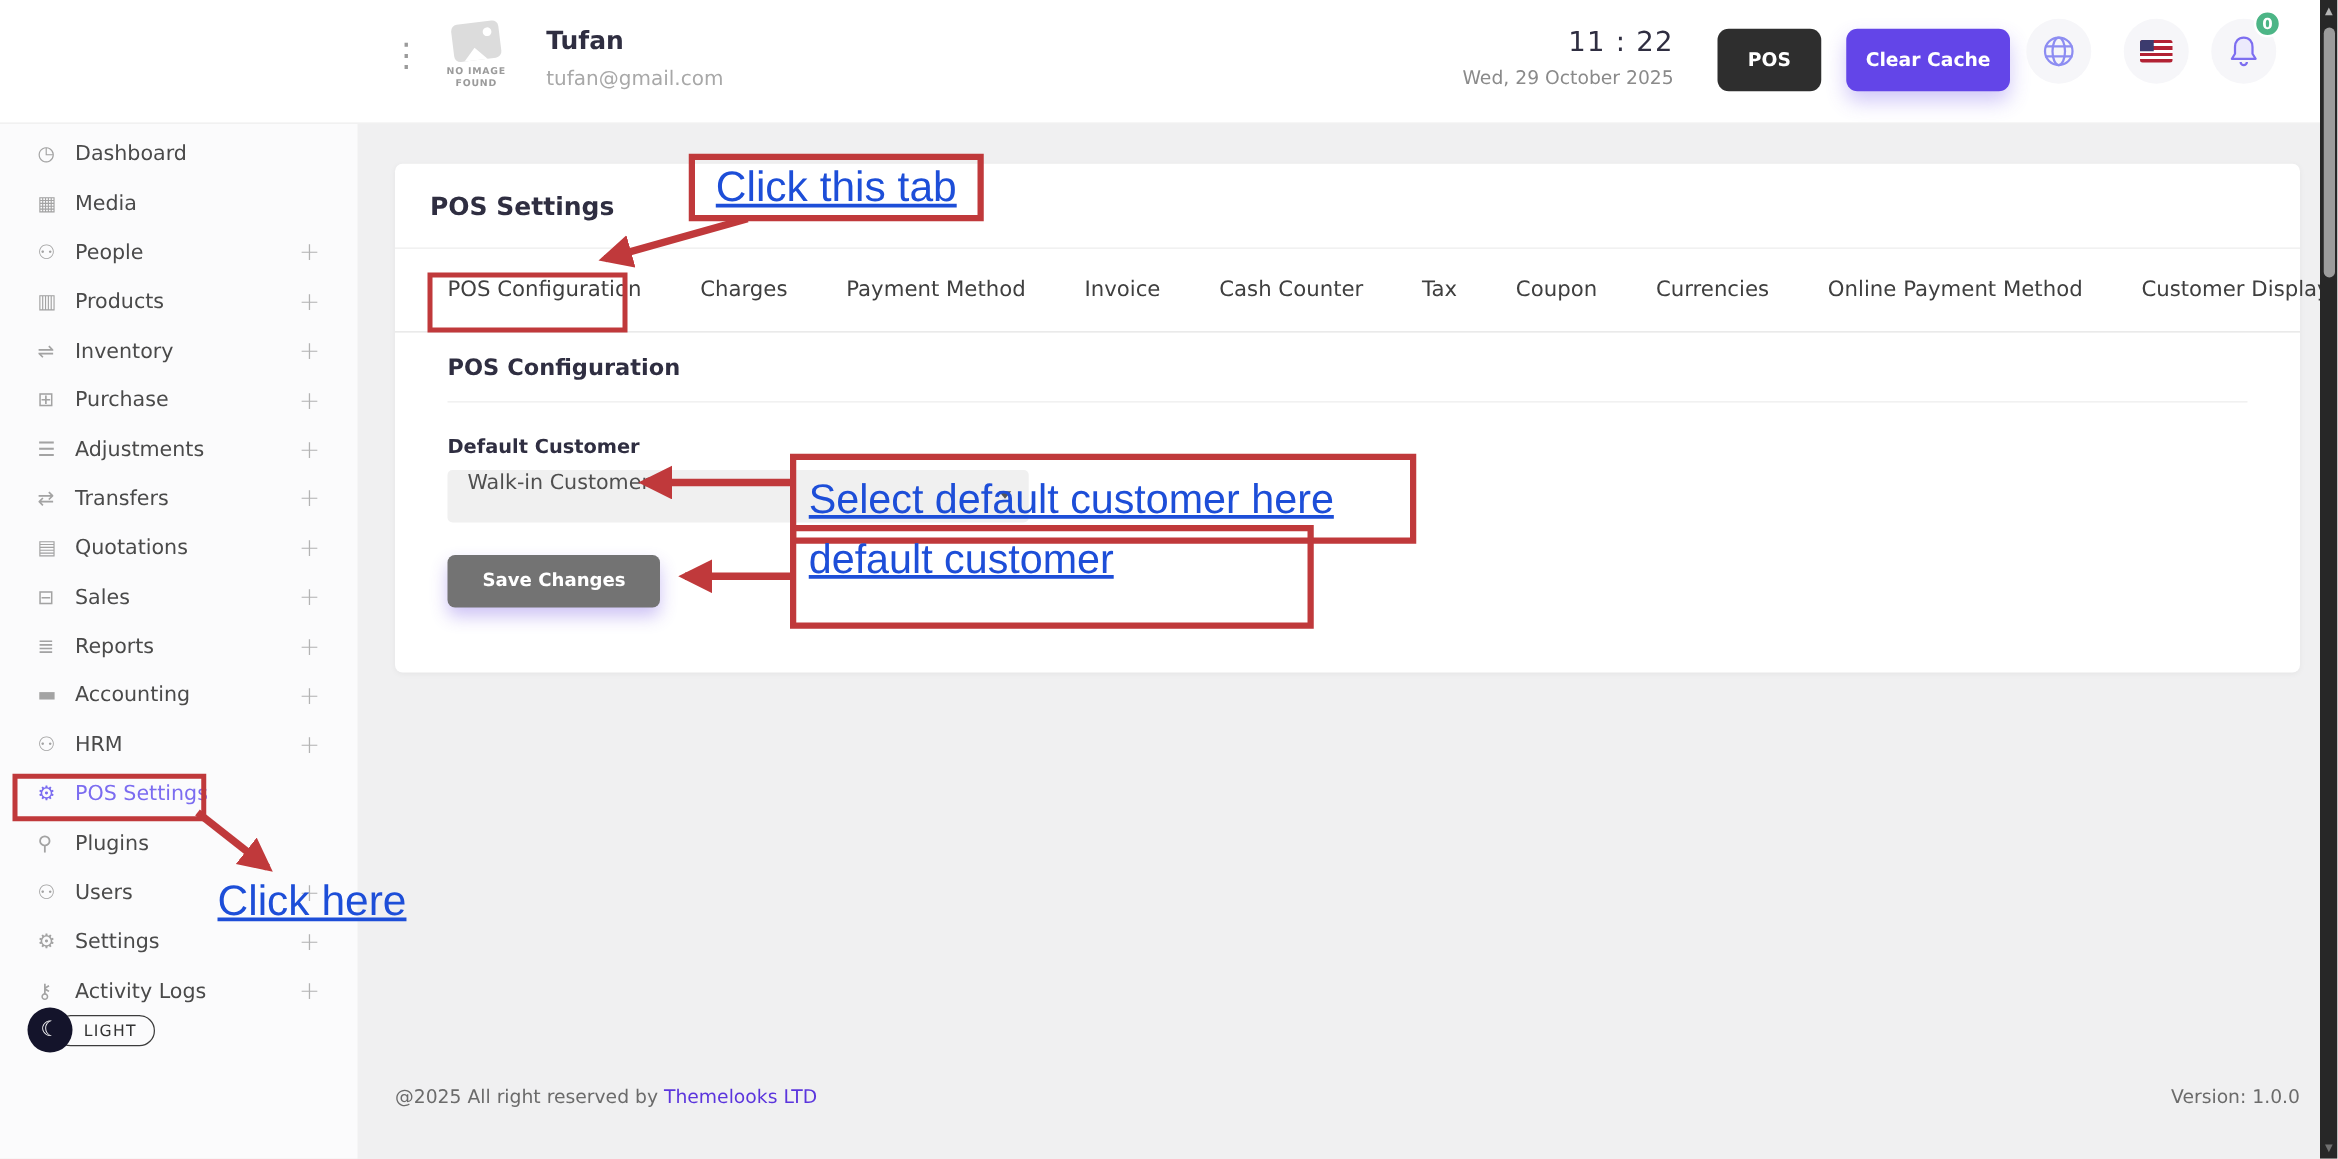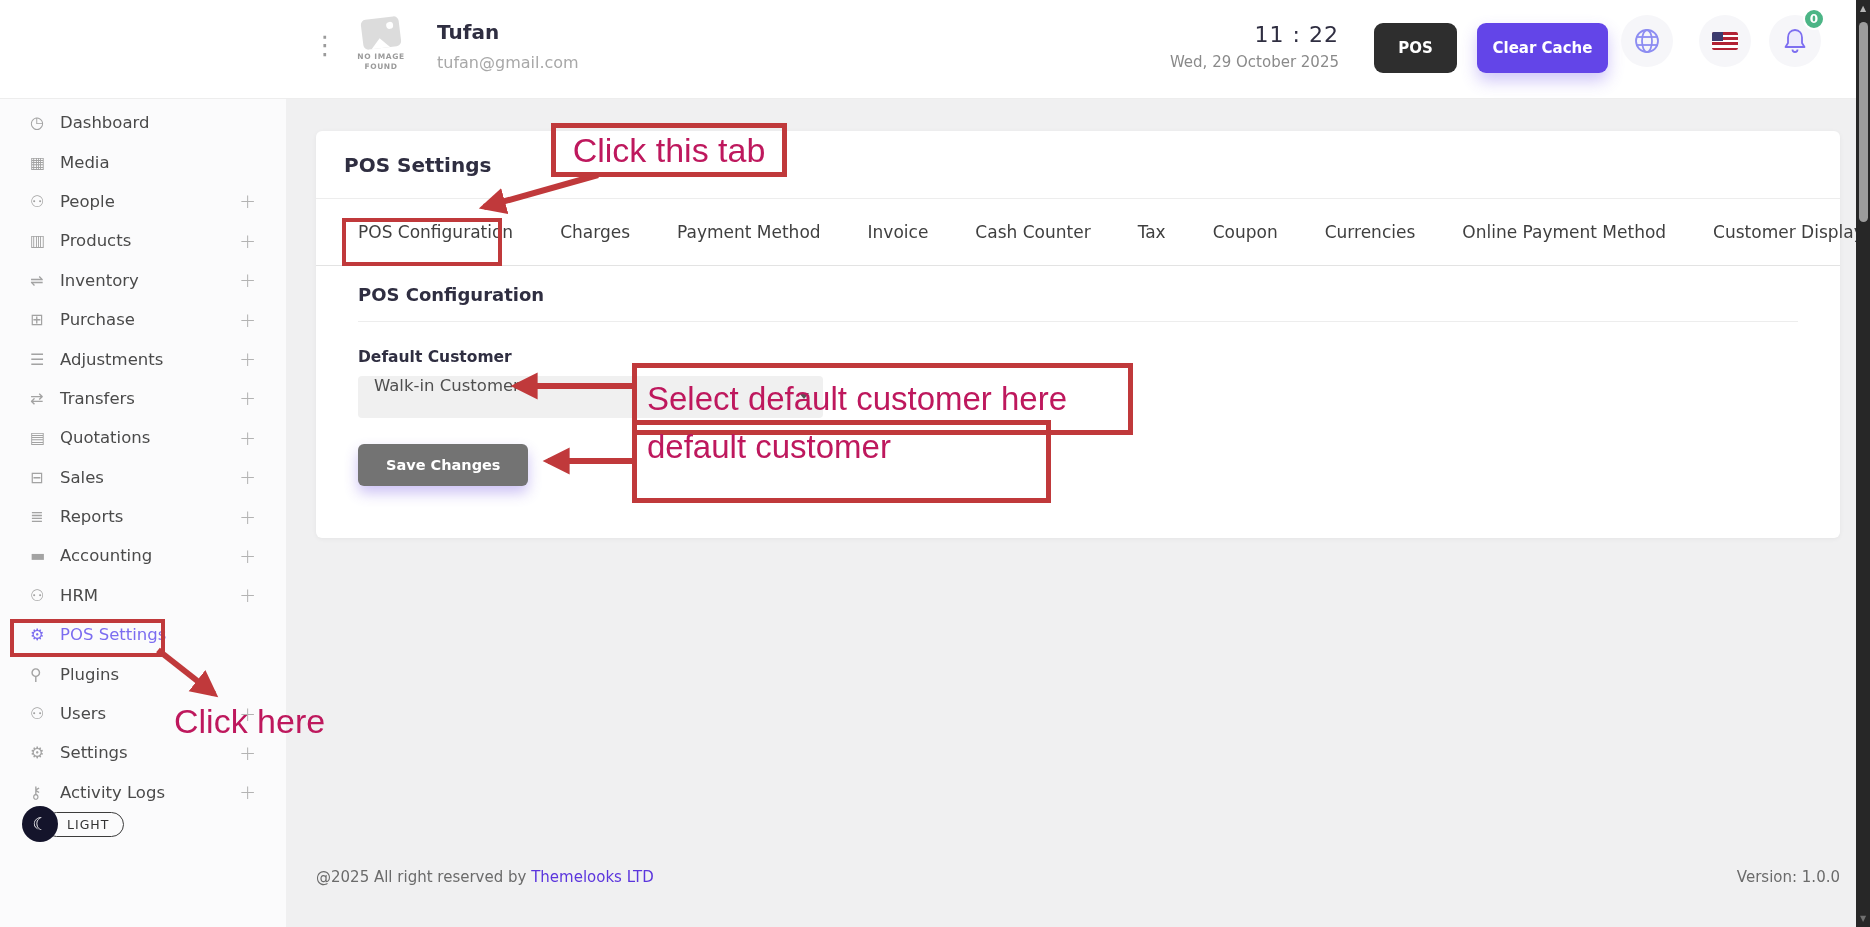--- a/index.html
+++ b/index.html
@@ -58,21 +58,21 @@
   .footer { position:absolute; left:316px; top:868px; width:1524px; display:flex; justify-content:space-between; font-size:15px; color:#6b6b6b; z-index:3; }
   .footer a { color:#5b35dd; text-decoration:none;margin-top:17px; }
 
   
   .scrollbar { position:absolute; right:0; top:0; width:14px; height:927px; background:#272727; z-index:20; }
   .sb-up { position:absolute; top:4px; left:0; width:14px; text-align:center; font-size:8px; color:#b5b5b5; cursor:pointer; }
   .sb-thumb { position:absolute; left:2.5px; top:22px; width:9px; height:200px; border-radius:5px; background:#9c9c9c; cursor:pointer; }
   .sb-down { position:absolute; bottom:4px; left:0; width:14px; text-align:center; font-size:8px; color:#6f6f6f; cursor:pointer; }
 
   
-  .ann { position:absolute; z-index:50; font-family:"Liberation Sans",sans-serif; color:#be185d; }
+  .ann { position:absolute; z-index:50; font-family:"Liberation Sans",sans-serif; color:#1d4ed8;text-decoration:underline; }
   .ann-box { border:5px solid #c0393b; background:transparent; }
   .ann-tabbox { left:342px; top:218px; width:160px; height:48px; border-width:4px; }
   .ann-clicktab { left:551px; top:123px; width:236px; height:54px; font-size:34px; display:flex; align-items:center; justify-content:center; }
   .ann-select { left:632px; top:363px; width:501px; height:72px; font-size:33px; display:flex; align-items:center; padding-left:10px; }
   .ann-save { left:632px; top:420px; width:419px; height:83px; font-size:33px; line-height:37px; padding:3px 10px; }
   .ann-sidebox { left:10px; top:619px; width:155px; height:38px; border-width:4px; }
   .ann-clickhere { left:174px; top:702px; font-size:34px; }
   .arrows { position:absolute; left:0; top:0; width:1870px; height:927px; z-index:49; pointer-events:none; }
 </style>
 </head>

